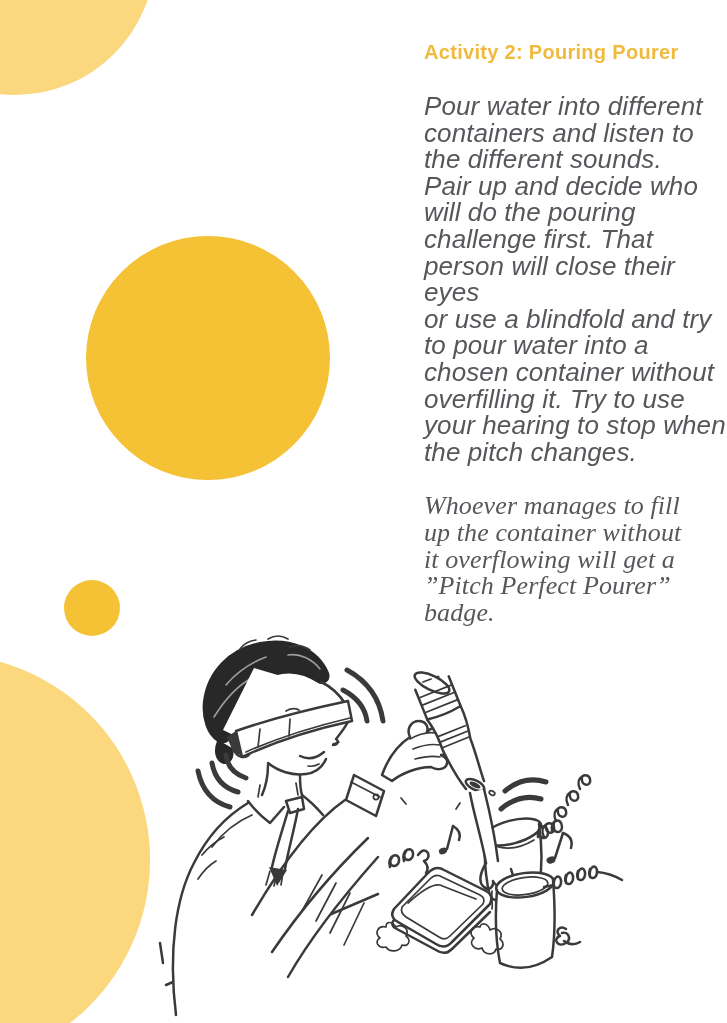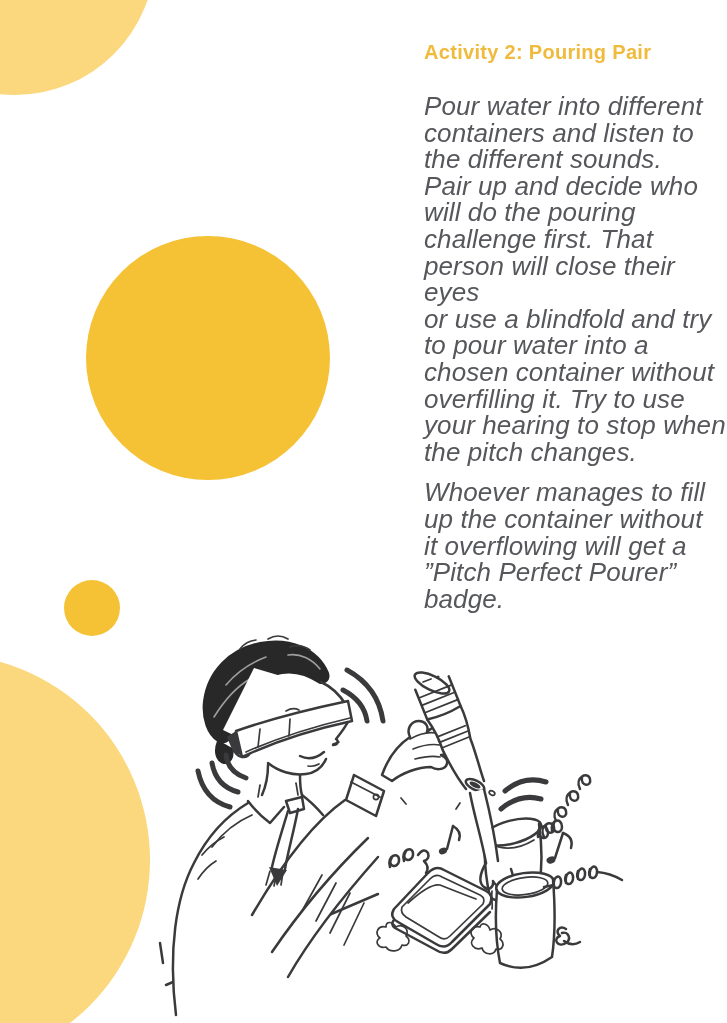--- a/index.html
+++ b/index.html
@@ -36,21 +36,21 @@
   }
   .body-par{
     margin:0;
     font-size:26px;line-height:26.6px;
     font-style:italic;
     letter-spacing:.1px;
     color:var(--body-text);
     white-space:pre-line;
   }
   .body-par.first{margin-top:29px;}
-  .body-par.second{margin-top:14px;}
+  .body-par.second{margin-top:28px;font-family:Liberation Serif, serif;}
   .illustration{
     position:absolute;left:140px;top:625px;width:560px;height:395px;
     color:var(--ink,#3A3A3C);
   }
   .illustration svg{display:block;width:100%;height:100%;}
   .ink{fill:none;stroke:currentColor;stroke-width:2.5;stroke-linecap:round;stroke-linejoin:round;}
   .ink-thin{fill:none;stroke:currentColor;stroke-width:1.7;stroke-linecap:round;stroke-linejoin:round;}
   .ink-bold{fill:none;stroke:currentColor;stroke-width:5;stroke-linecap:round;stroke-linejoin:round;}
   .ink-fill{fill:currentColor;stroke:none;}
   .white-fill{fill:#ffffff;stroke:none;}
@@ -62,21 +62,21 @@
 <body>
 
 <div class="page">
 
   <div class="circle circle-top-left"></div>
   <div class="circle circle-large"></div>
   <div class="circle circle-small"></div>
   <div class="circle circle-bottom-left"></div>
 
   <div class="text-column">
-    <h1 class="title">Activity 2: Pouring Pair</h1>
+    <h1 class="title">Activity 2: Pouring Pourer</h1>
     <p class="body-par first">Pour water into different
 containers and listen to
 the different sounds.
 Pair up and decide who
 will do the pouring
 challenge  first. That
 person will close their eyes
 or use a blindfold and try
 to pour water into a
 chosen container without

